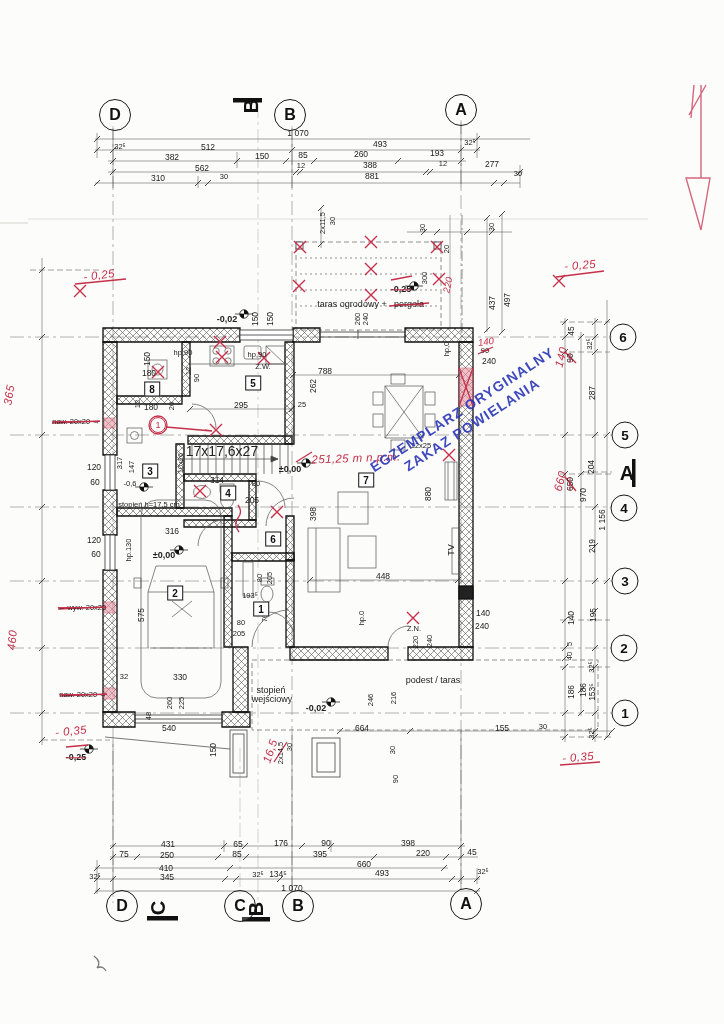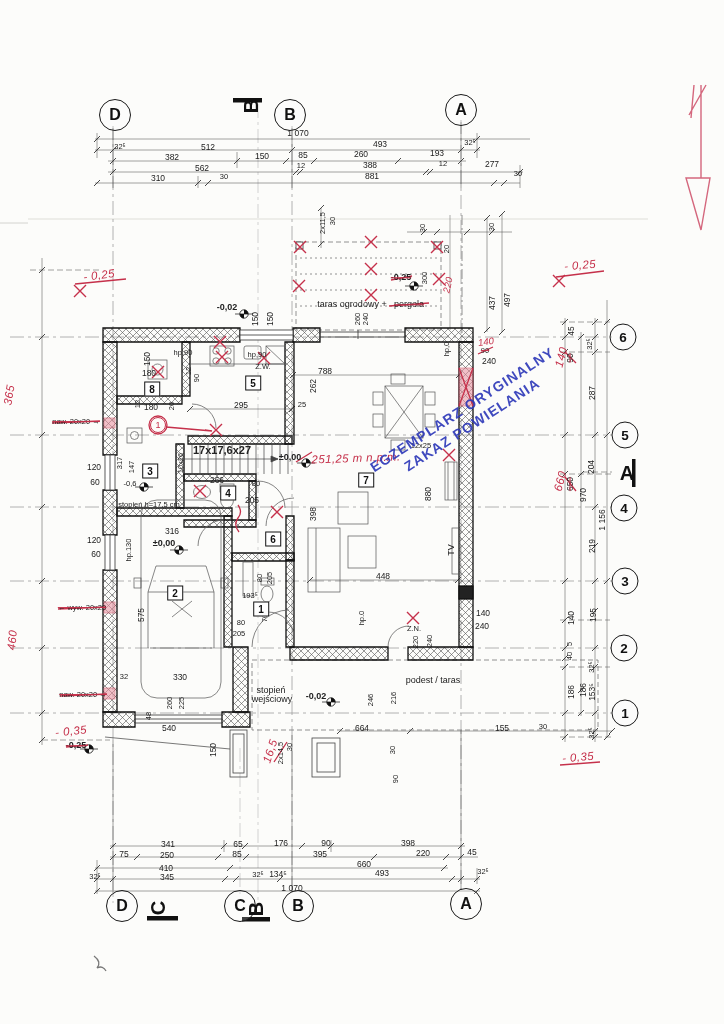--- a/index.html
+++ b/index.html
@@ -4,22 +4,22 @@
 <style>
   html,body{margin:0;padding:0;background:#e8e8e6;}
   #page{position:relative;width:724px;height:1024px;background:#fcfcfa;overflow:hidden;
         font-family:"Liberation Sans",sans-serif;}
   #page svg{position:absolute;left:0;top:0;}
   .layer{position:absolute;left:0;top:0;width:724px;height:1024px;}
   .lbl{position:absolute;transform:translate(-50%,-50%);font:8.5px/1.05 "Liberation Sans",sans-serif;
        color:#222;white-space:nowrap;}
   .lbl.sm{font-size:7.5px;}
   .lbl.md{font-size:9px;}
-  .lbl.bold{font-weight:700;font-size:11px;}
-  .lbl.lvl{font-weight:700;font-size:9px;}
+  .lbl.bold{font-weight:400;font-size:14px;}
+  .lbl.lvl{font-weight:700;font-size:9px;margin-top:12px;}
   .lbl.red{color:#c5304a;font-style:italic;font-size:11.5px;letter-spacing:.4px;font-weight:500;}
   .lbl.redsm{color:#c5304a;font-style:italic;font-size:9.5px;}
   .lbl.strike{text-decoration:line-through;text-decoration-color:#c5304a;text-decoration-thickness:1.2px;}
   .lbl.redc{font-style:normal;color:#c5304a;border:1.4px solid #c5304a;border-radius:50%;
             width:14px;height:14px;line-height:14px;text-align:center;font-size:9px;}
   .bub{position:absolute;width:30px;height:30px;border:1.8px solid #1a1a1a;border-radius:50%;
        display:flex;align-items:center;justify-content:center;font:700 16px "Liberation Sans",sans-serif;
        color:#111;background:rgba(255,255,255,.2);transform:translate(-50%,-50%);}
   .bub.s{width:25px;height:25px;font-size:13.5px;border-width:1.5px;}
   .room{position:absolute;transform:translate(-50%,-50%);border:1.2px solid #111;background:#fff;
@@ -266,21 +266,21 @@
       <div class="lbl" style="left: 437px; top: 153px; transform: translate(-50%, -50%);">193</div>
       <div class="lbl" style="left: 202px; top: 168px; transform: translate(-50%, -50%);">562</div>
       <div class="lbl sm" style="left: 301px; top: 166px; transform: translate(-50%, -50%);">12</div>
       <div class="lbl" style="left: 370px; top: 165px; transform: translate(-50%, -50%);">388</div>
       <div class="lbl sm" style="left: 443px; top: 164px; transform: translate(-50%, -50%);">12</div>
       <div class="lbl" style="left: 492px; top: 164px; transform: translate(-50%, -50%);">277</div>
       <div class="lbl" style="left: 158px; top: 178px; transform: translate(-50%, -50%);">310</div>
       <div class="lbl sm" style="left: 224px; top: 177px; transform: translate(-50%, -50%);">30</div>
       <div class="lbl" style="left: 372px; top: 176px; transform: translate(-50%, -50%);">881</div>
       <div class="lbl sm" style="left: 518px; top: 174px; transform: translate(-50%, -50%);">30</div>
-      <div class="lbl" style="left: 168px; top: 844px; transform: translate(-50%, -50%);">341</div>
+      <div class="lbl" style="left: 168px; top: 844px; transform: translate(-50%, -50%);">431</div>
       <div class="lbl" style="left: 238px; top: 844px; transform: translate(-50%, -50%);">65</div>
       <div class="lbl" style="left: 281px; top: 843px; transform: translate(-50%, -50%);">176</div>
       <div class="lbl" style="left: 326px; top: 843px; transform: translate(-50%, -50%);">90</div>
       <div class="lbl" style="left: 408px; top: 843px; transform: translate(-50%, -50%);">398</div>
       <div class="lbl" style="left: 124px; top: 854px; transform: translate(-50%, -50%);">75</div>
       <div class="lbl" style="left: 167px; top: 855px; transform: translate(-50%, -50%);">250</div>
       <div class="lbl" style="left: 237px; top: 854px; transform: translate(-50%, -50%);">85</div>
       <div class="lbl" style="left: 320px; top: 854px; transform: translate(-50%, -50%);">395</div>
       <div class="lbl" style="left: 423px; top: 853px; transform: translate(-50%, -50%);">220</div>
       <div class="lbl" style="left: 472px; top: 852px; transform: translate(-50%, -50%);">45</div>
@@ -364,21 +364,21 @@
       <div class="lbl strike sm" style="left: 485px; top: 351px; transform: translate(-50%, -50%);">90</div>
       <div class="lbl" style="left: 489px; top: 361px; transform: translate(-50%, -50%);">240</div>
       <div class="lbl sm" style="left: 421px; top: 446px; transform: translate(-50%, -50%);">12x25</div>
       <div class="lbl bold" style="left: 222px; top: 451px; transform: translate(-50%, -50%);">17x17,6x27</div>
       <div class="lbl sm" style="left: 181px; top: 463px; transform: translate(-50%, -50%) rotate(-90deg);">10x26</div>
       <div class="lbl lvl" style="left: 290px; top: 458px; transform: translate(-50%, -50%);">±0,00</div>
       <div class="lbl red" style="left: 356px; top: 458px; transform: translate(-50%, -50%) rotate(-2deg);">251,25 m n.p.m.</div>
       <div class="lbl sm" style="left: 120px; top: 463px; transform: translate(-50%, -50%) rotate(-90deg);">317</div>
       <div class="lbl sm" style="left: 132px; top: 467px; transform: translate(-50%, -50%) rotate(-90deg);">147</div>
       <div class="lbl sm" style="left: 130px; top: 484px; transform: translate(-50%, -50%);">-0,6</div>
-      <div class="lbl" style="left: 217px; top: 480px; transform: translate(-50%, -50%);">266</div>
+      <div class="lbl" style="left: 217px; top: 480px; transform: translate(-50%, -50%);">314</div>
       <div class="lbl sm" style="left: 256px; top: 484px; transform: translate(-50%, -50%);">80</div>
       <div class="lbl" style="left: 252px; top: 500px; transform: translate(-50%, -50%);">205</div>
       <div class="lbl sm" style="left: 149px; top: 505px; transform: translate(-50%, -50%);">stopień h=17,5 cm</div>
       <div class="lbl" style="left: 172px; top: 531px; transform: translate(-50%, -50%);">316</div>
       <div class="lbl lvl" style="left: 164px; top: 544px; transform: translate(-50%, -50%);">±0,00</div>
       <div class="lbl" style="left: 141px; top: 615px; transform: translate(-50%, -50%) rotate(-90deg);">575</div>
       <div class="lbl sm" style="left: 260px; top: 578px; transform: translate(-50%, -50%) rotate(-90deg);">80</div>
       <div class="lbl sm" style="left: 270px; top: 578px; transform: translate(-50%, -50%) rotate(-90deg);">205</div>
       <div class="lbl sm" style="left: 250px; top: 596px; transform: translate(-50%, -50%);">193⁵</div>
       <div class="lbl sm" style="left: 265px; top: 618px; transform: translate(-50%, -50%) rotate(-90deg);">70</div>

